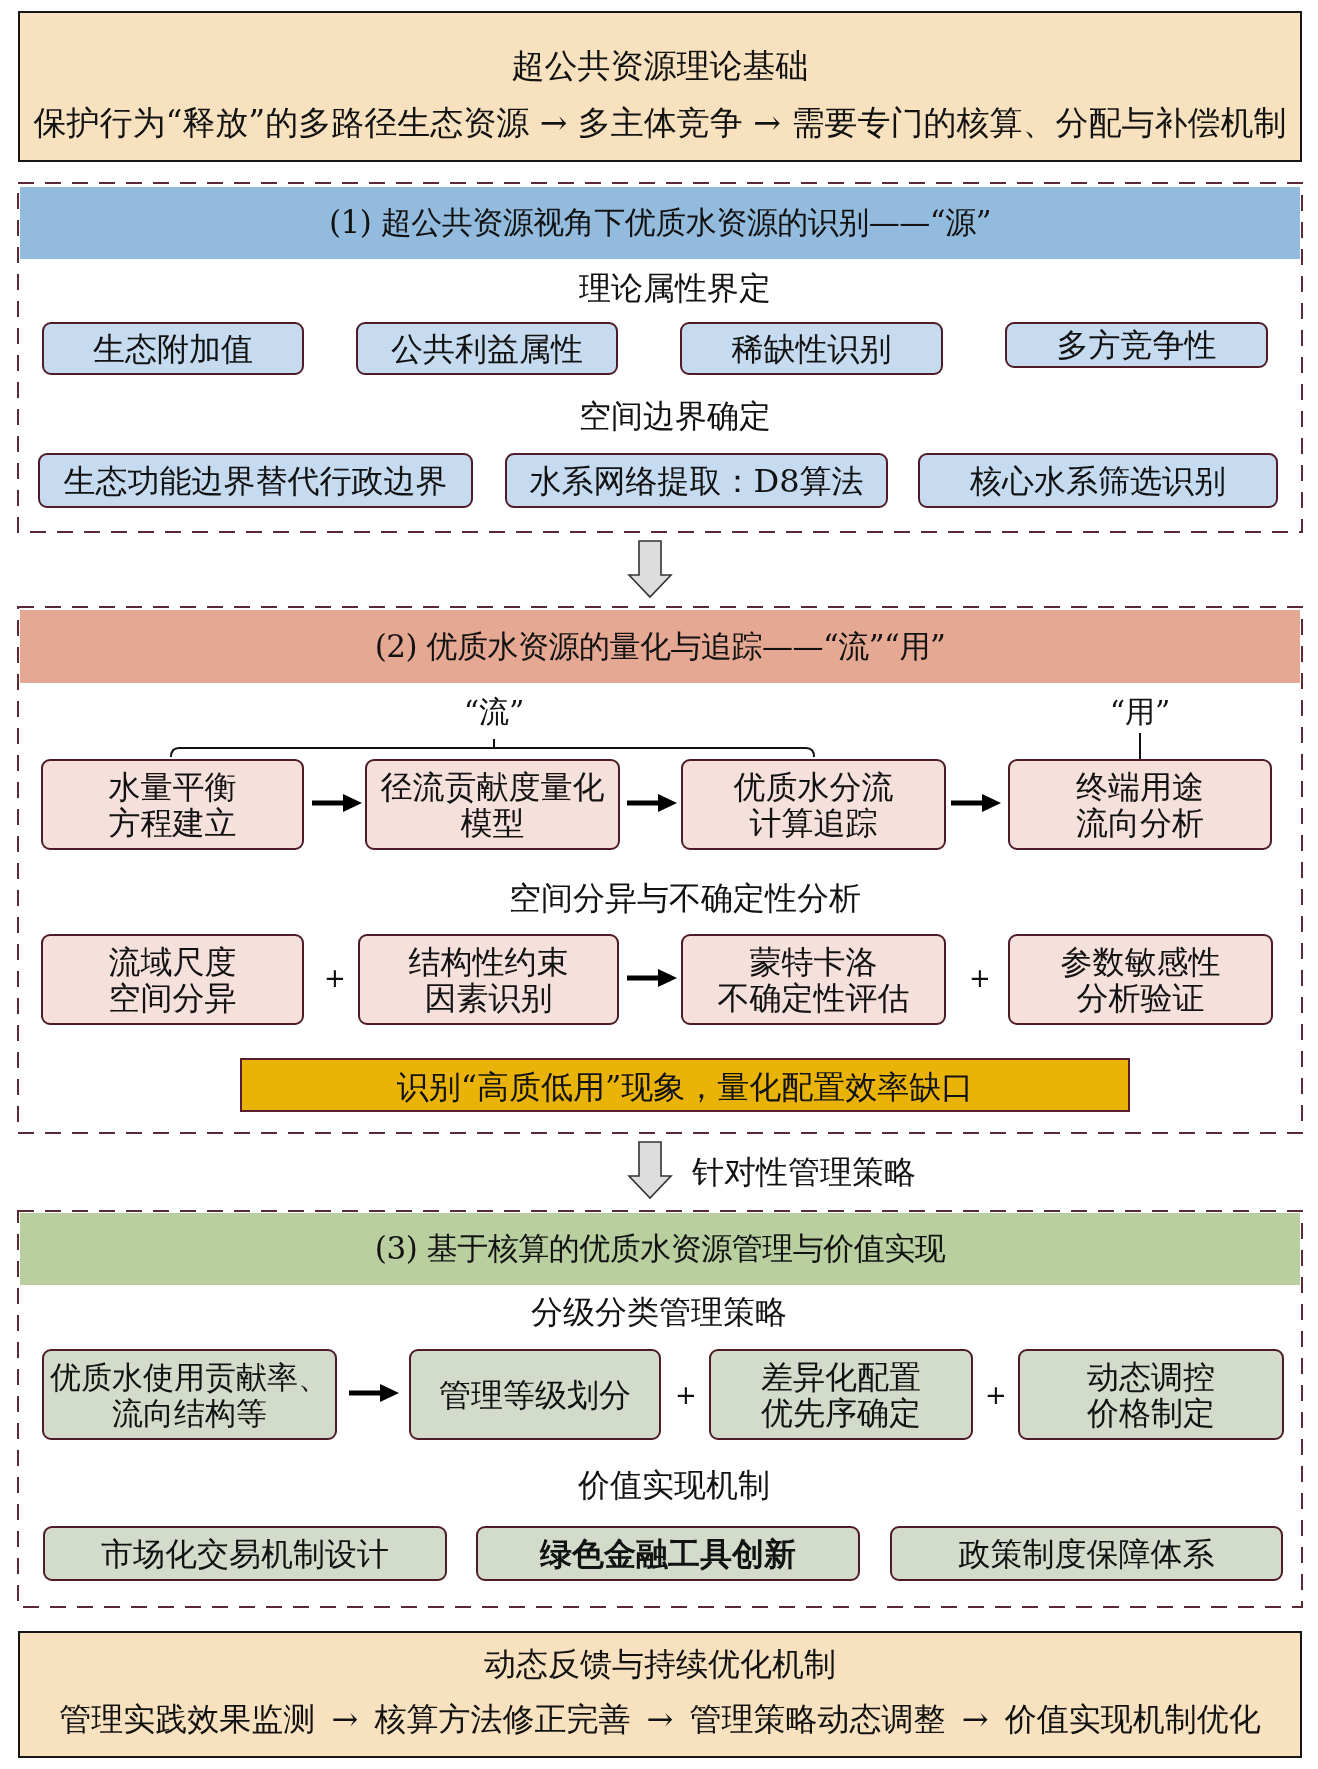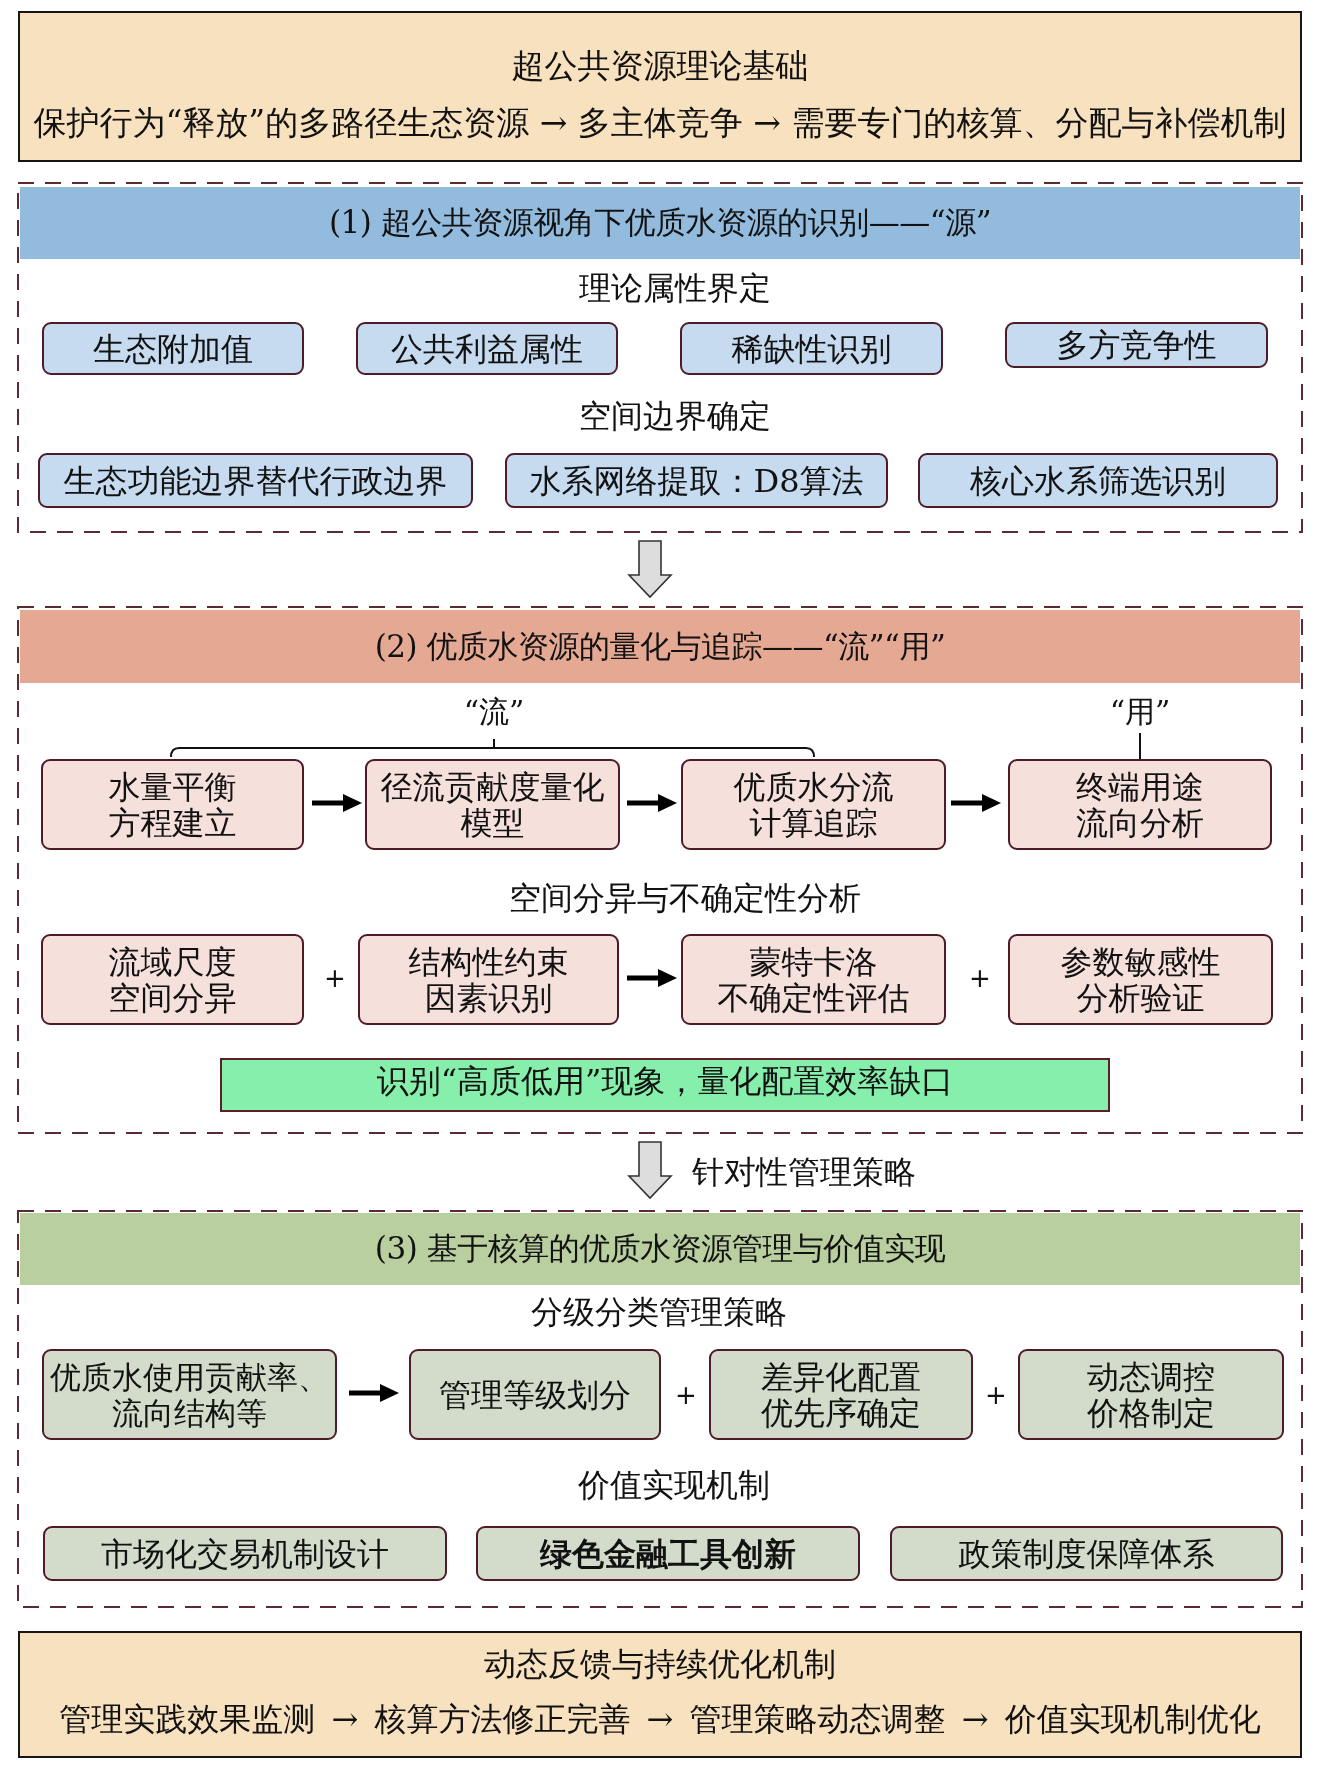--- a/index.html
+++ b/index.html
@@ -37,23 +37,23 @@
       border: 2px solid #4e1b27; border-radius: 9px;
       display: flex; flex-direction: column; align-items: center; justify-content: center;
       font-size: 32px; line-height: 36px; text-align: center; white-space: nowrap;
     }
     .box span { display: block; }
     .blue { background: #c6dbef; }
     .pink { background: #f6e0dc; }
     .green { background: #d3dccb; }
     .finding {
       position: absolute; z-index: 1; box-sizing: border-box;
-      background: #86efac; border: 2px solid #5a1f2b;
-      display: flex; align-items: flex-start; justify-content: center;
-      font-size: 32px; white-space: nowrap;
+      background: #eab308; border: 2px solid #5a1f2b;
+      display: flex; align-items: flex-end; justify-content: center;
+      font-size: 32px; white-space: nowrap; margin-left: 20px;
     }
     .plus { font-family: "DejaVu Sans", sans-serif; font-size: 26px; font-weight: normal; }
     .small { font-size: 31px; }
   </style>
 </head>
 <body>
 
 <div id="canvas">
 
   <svg id="overlay" viewBox="0 0 1318 1769" xmlns="http://www.w3.org/2000/svg">

